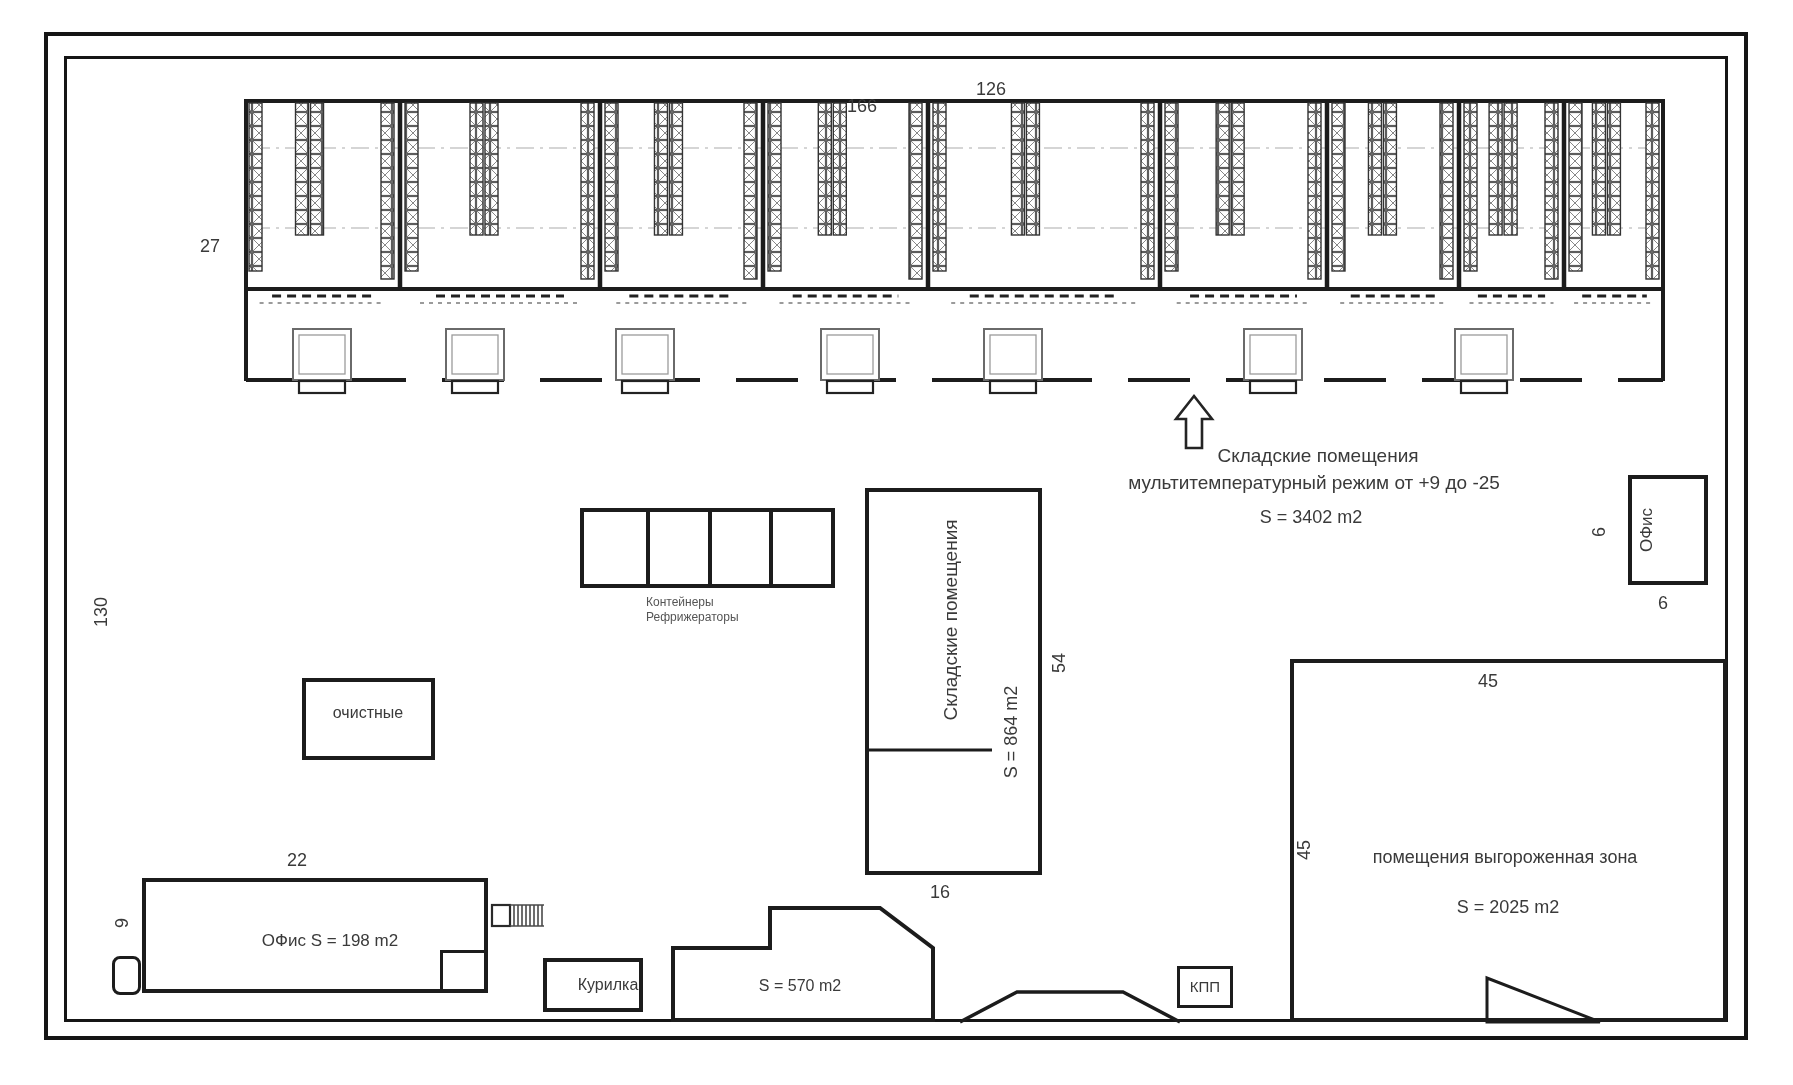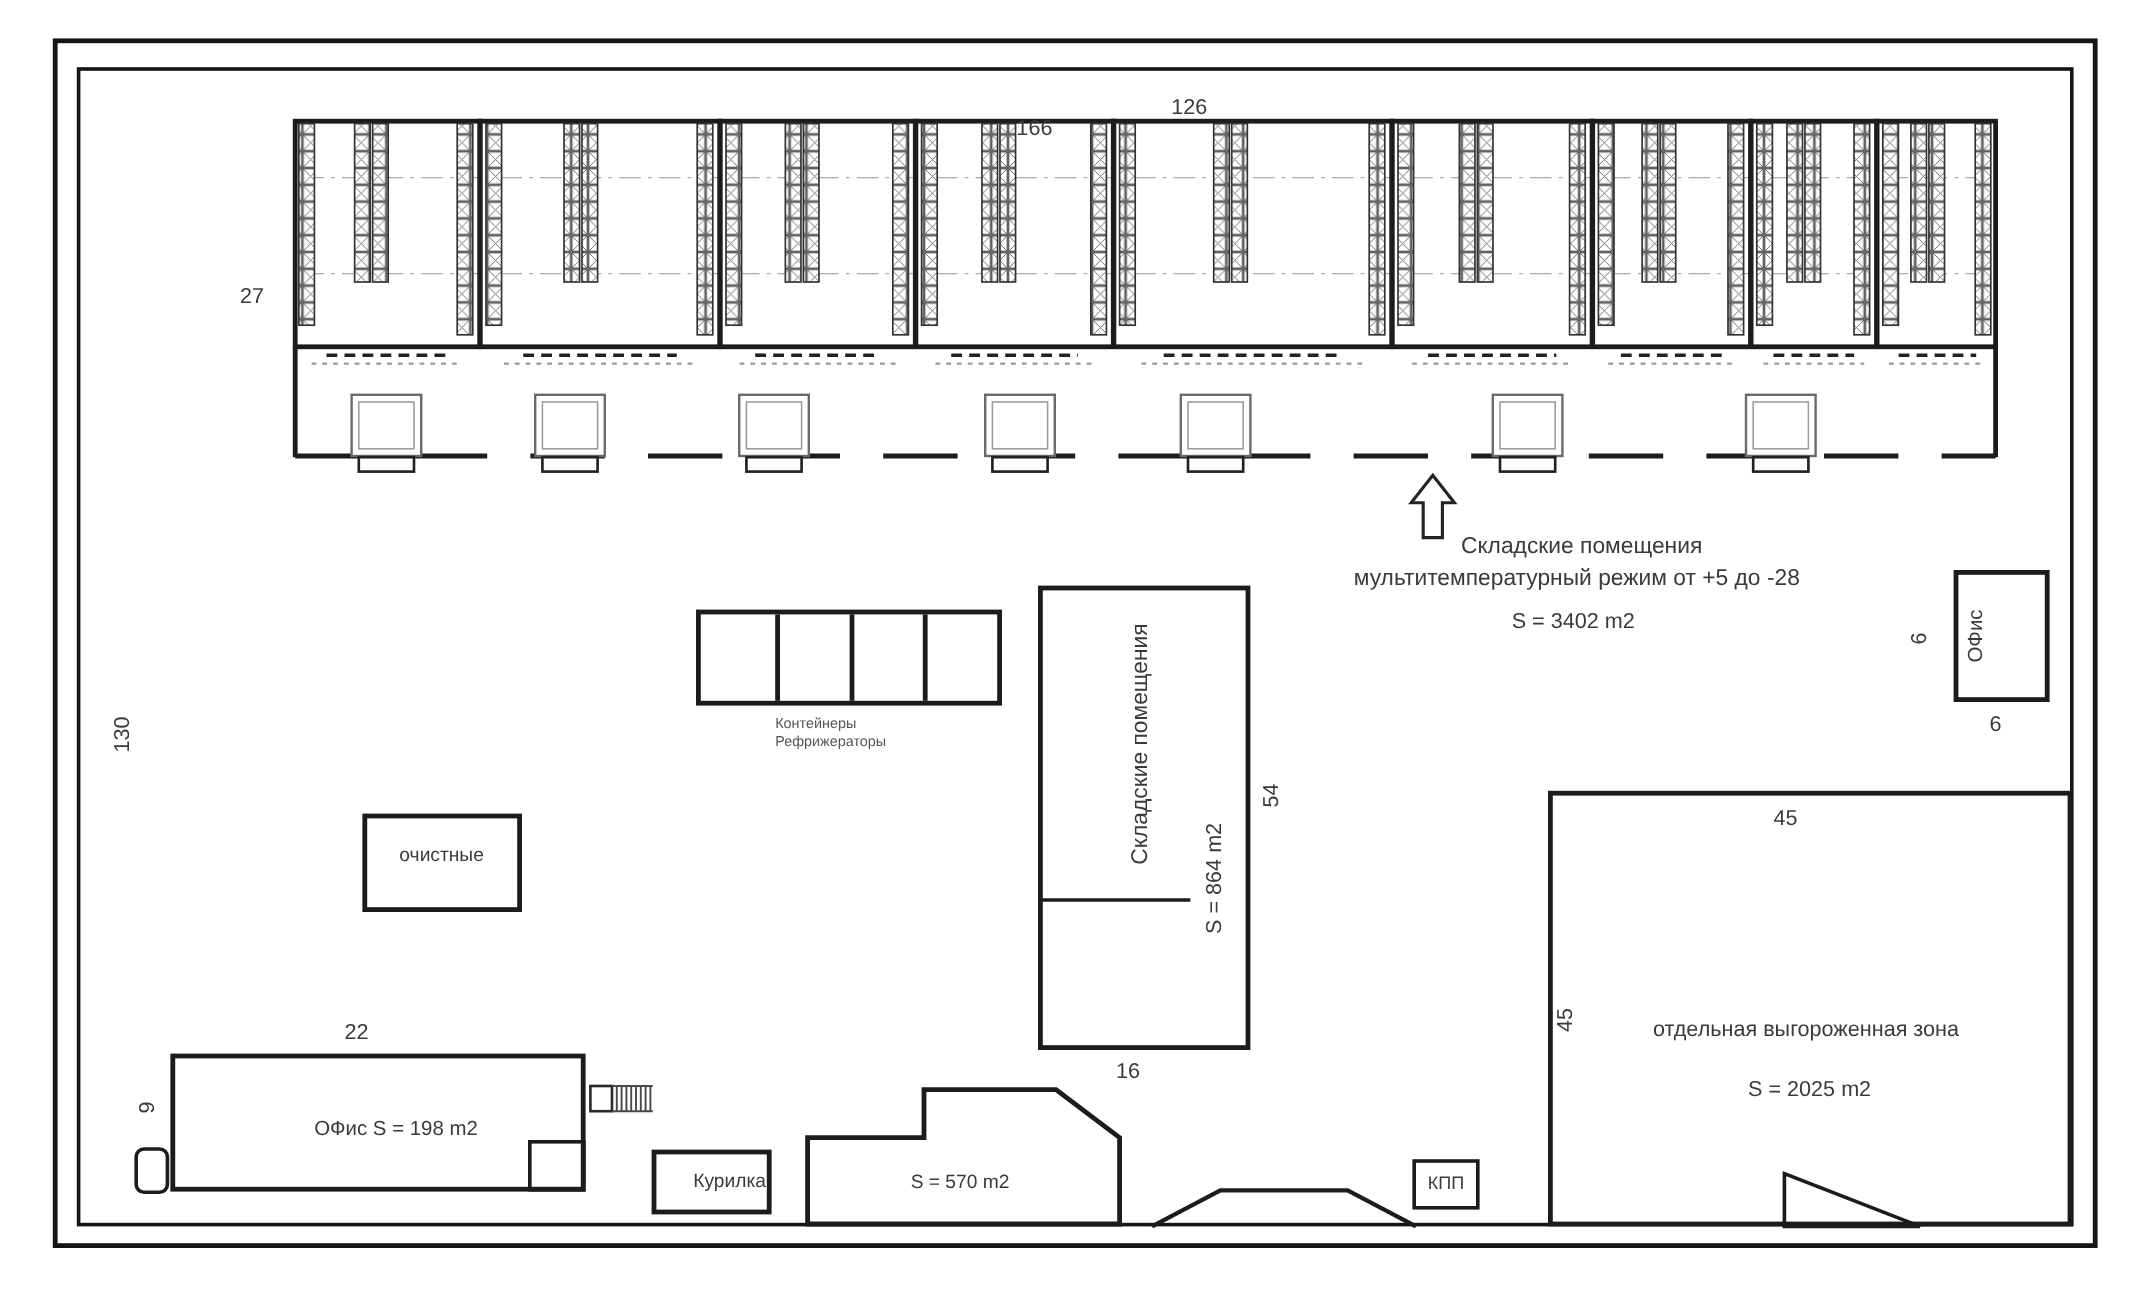--- a/index.html
+++ b/index.html
@@ -213,29 +213,29 @@
   <div class="lbl" style="left:297px;top:861px;">22</div>
   <div class="lbl rot" style="left:123px;top:923px;">9</div>
   <div class="lbl rot" style="left:1060px;top:663px;">54</div>
   <div class="lbl" style="left:940px;top:893px;">16</div>
   <div class="lbl" style="left:1488px;top:682px;">45</div>
   <div class="lbl rot" style="left:1305px;top:850px;">45</div>
   <div class="lbl rot" style="left:1600px;top:532px;">6</div>
   <div class="lbl" style="left:1663px;top:604px;">6</div>
 
   <div class="lbl f19" style="left:1318px;top:456px;">Складские помещения</div>
-  <div class="lbl f19" style="left:1314px;top:483px;">мультитемпературный режим от +5 до -28</div>
+  <div class="lbl f19" style="left:1314px;top:483px;">мультитемпературный режим от +9 до -25</div>
   <div class="lbl" style="left:1311px;top:518px;">S = 3402 m2</div>
 
   <div class="lbl small left" style="left:646px;top:603px;">Контейнеры</div>
   <div class="lbl small left" style="left:646px;top:618px;">Рефрижераторы</div>
   <div class="lbl f16" style="left:368px;top:713px;">очистные</div>
   <div class="lbl rot f19" style="left:951px;top:620px;">Складские помещения</div>
   <div class="lbl rot" style="left:1012px;top:732px;">S = 864 m2</div>
   <div class="lbl f17" style="left:330px;top:941px;text-align:right;">ОФис  S = 198 m2</div>
   <div class="lbl f16" style="left:608px;top:985px;">Курилка</div>
   <div class="lbl f16" style="left:800px;top:986px;">S = 570 m2</div>
   <div class="lbl f15" style="left:1205px;top:987px;">КПП</div>
-  <div class="lbl" style="left:1505px;top:858px;">отдельная выгороженная зона</div>
+  <div class="lbl" style="left:1505px;top:858px;">помещения выгороженная зона</div>
   <div class="lbl" style="left:1508px;top:908px;">S = 2025 m2</div>
   <div class="lbl rot f17" style="left:1647px;top:530px;">ОФис</div>
 
 </div>
 
 </body></html>

